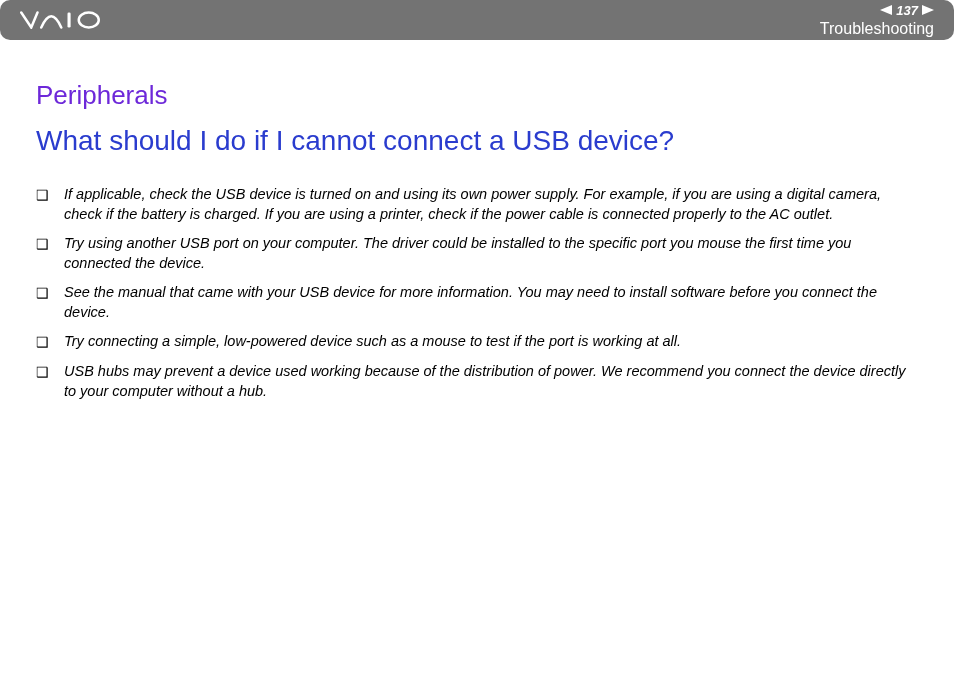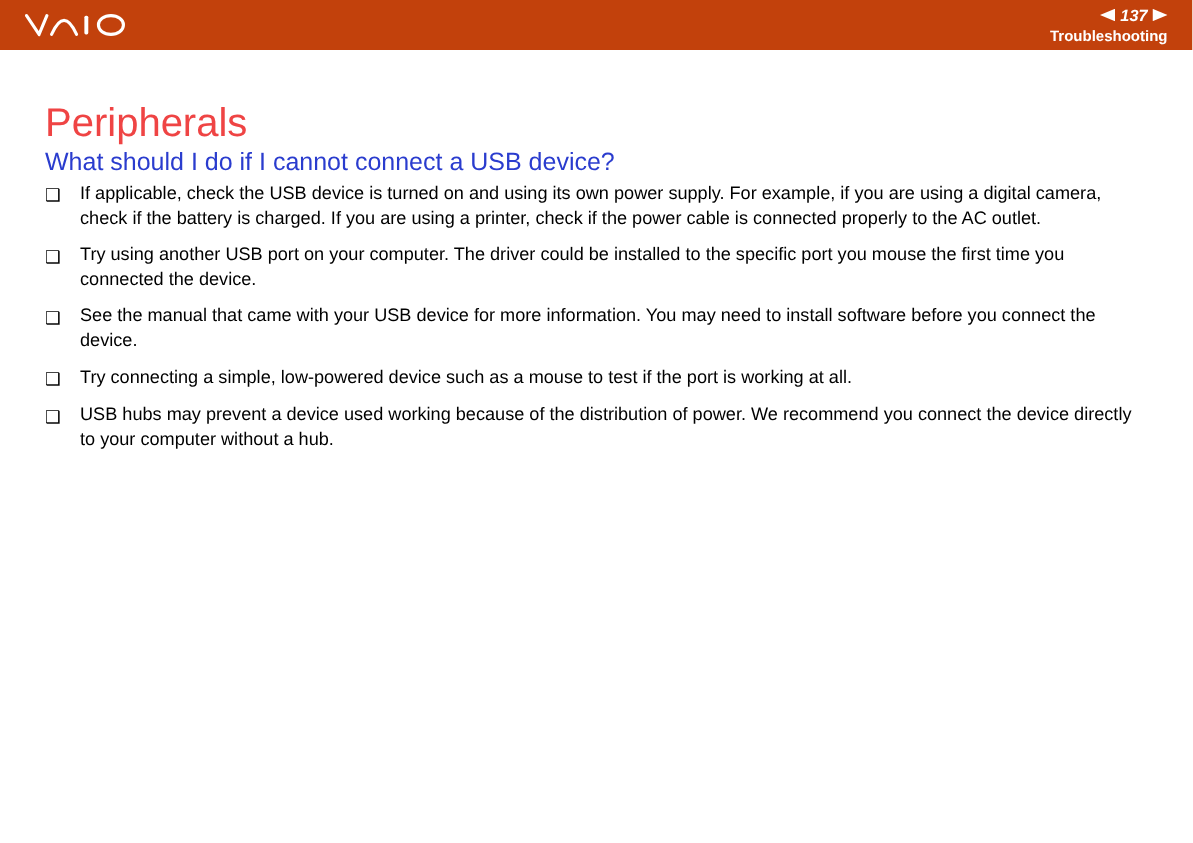--- a/index.html
+++ b/index.html
@@ -4,27 +4,28 @@
   <style>
     * { margin: 0; padding: 0; box-sizing: border-box; }
     body {
       font-family: Arial, Helvetica, sans-serif;
       width: 954px;
       height: 674px;
       background: #fff;
       position: relative;
     }
     .header {
-      background: #c2410c;
+      background: #737373;
       height: 40px;
       display: flex;
       align-items: center;
       justify-content: space-between;
       padding: 0 20px;
       position: relative;
+      border-radius: 10px;
     }
     .logo {
       display: flex;
       align-items: center;
     }
     .logo svg { height: 18px; }
     .header-right {
       text-align: right;
       color: #fff;
       display: flex;
@@ -37,57 +38,57 @@
       align-items: center;
       gap: 4px;
     }
     .nav-arrow { display: inline-flex; }
     .page-number {
       font-style: italic;
       font-weight: bold;
       font-size: 13px;
     }
     .header-section {
-      font-size: 12px;
-      font-weight: bold;
+      font-size: 16px;
+      font-weight: normal;
     }
     .content {
       padding: 40px 36px 20px 36px;
     }
     .section-title {
-      font-size: 32px;
+      font-size: 26px;
       font-weight: normal;
-      color: #ef4444;
-      margin-bottom: 2px;
+      color: #6d28d9;
+      margin-bottom: 14px;
     }
     .question {
-      font-size: 20px;
+      font-size: 28px;
       color: #2a3cce;
-      margin-bottom: 4px;
+      margin-bottom: 28px;
       font-weight: normal;
     }
     .bullet-list {
       list-style: none;
       padding-left: 0;
     }
     .bullet-item {
       display: flex;
       align-items: flex-start;
       margin-bottom: 10px;
       font-size: 14.5px;
       line-height: 1.35;
       color: #000;
     }
     .bullet-marker {
       flex-shrink: 0;
       width: 28px;
       font-size: 14px;
       padding-top: 1px;
     }
-    .bullet-text { flex: 1; }
+    .bullet-text { flex: 1; font-style: italic; }
   </style>
 </head>
 <body>
 
 <div class="header">
   <div class="logo">
     <svg viewBox="0 0 160 28" width="100">
       <path d="M 2 2 L 18 26 L 28 2" stroke="#fff" stroke-width="4" fill="none" stroke-linecap="round"></path>
       <path d="M 36 2 L 58 26 M 36 26 L 58 2" stroke="none" fill="none"></path>
       <path d="M 34 26 Q 50 -10 66 26" stroke="#fff" stroke-width="4" fill="none" stroke-linecap="round"></path>

